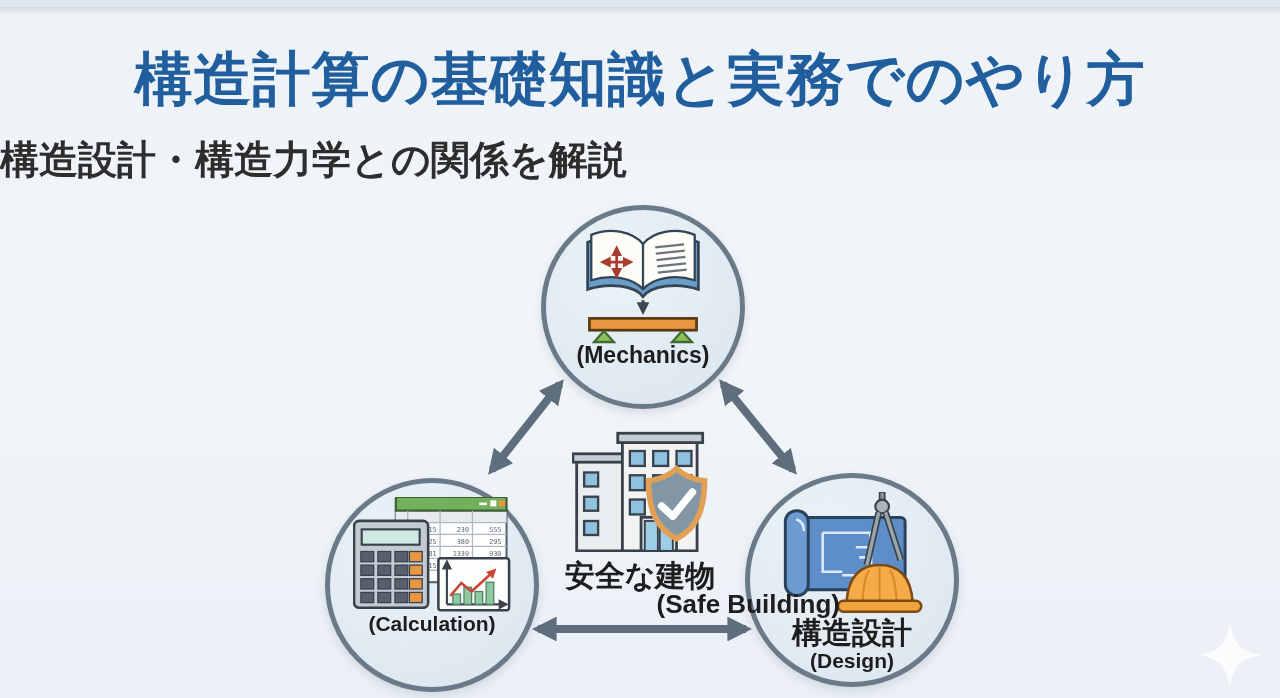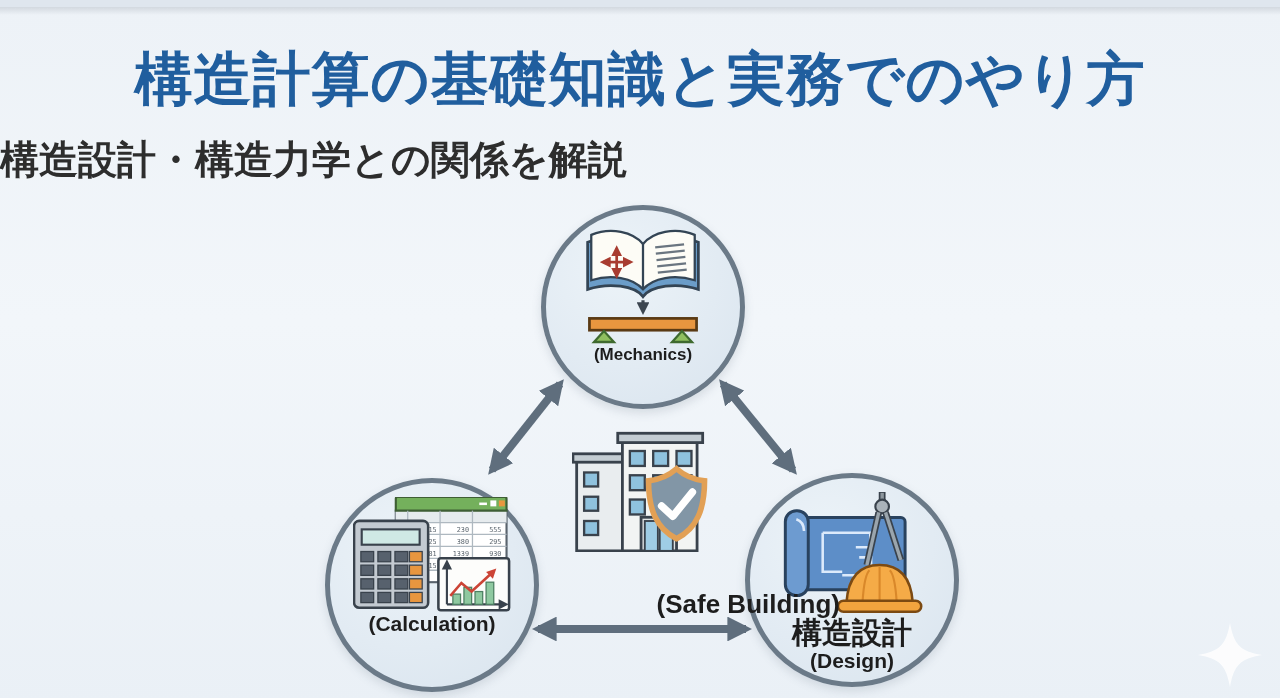--- a/index.html
+++ b/index.html
@@ -13,21 +13,21 @@
   .subtitle{position:absolute;left:0;top:126px;width:1280px;margin:0;
     font-size:39px;font-weight:800;color:#2d2d2d;}
   .node{position:absolute;border-radius:50%;border:5px solid #6b7a88;box-sizing:border-box;
     background:radial-gradient(circle at 38% 30%,#ecf3f8 0%,#e2ebf3 55%,#d9e4ee 100%);
     display:flex;flex-direction:column;align-items:center;
     box-shadow:0 4px 10px rgba(90,105,120,.18);}
   .node-top{left:541px;top:198px;width:204px;height:204px;padding-top:12px;}
   .node-bl{left:325px;top:471px;width:214px;height:214px;padding-top:14px;}
   .node-br{left:745px;top:466px;width:214px;height:214px;padding-top:14px;}
   .lbl-jp{font-size:28px;line-height:32px;font-weight:800;color:#1d1d1d;}
-  .lbl-en{font-size:17px;line-height:22px;font-weight:700;color:#1d1d1d;}
+  .lbl-en{font-size:23px;line-height:22px;font-weight:700;color:#1d1d1d;}
   .node-bl .lbl-jp,.node-br .lbl-jp{font-size:30px;line-height:33px;}
   .node-bl .lbl-en,.node-br .lbl-en{font-size:21px;line-height:24px;}
   .center-icon{position:absolute;left:572px;top:413px;}
   .center-lbl-jp{position:absolute;left:440px;top:549px;width:400px;text-align:center;
     font-size:30px;font-weight:800;color:#1d1d1d;}
   .center-lbl-en{position:absolute;left:440px;top:582px;width:400px;text-align:right;
     font-size:26px;font-weight:700;color:#1d1d1d;}
   .arrows{position:absolute;left:0;top:0;width:1280px;height:698px;pointer-events:none;}
   .sparkle{position:absolute;left:1198px;top:616px;width:64px;height:64px;opacity:.85;}
 </style>
@@ -221,19 +221,20 @@
       </g>
       <rect x="74" y="104" width="38" height="36" fill="#dfe3e4" stroke="#39424c" stroke-width="3"></rect>
       <rect x="78" y="108" width="14" height="32" fill="#9fcde5" stroke="#39424c" stroke-width="2"></rect>
       <rect x="94" y="108" width="14" height="32" fill="#9fcde5" stroke="#39424c" stroke-width="2"></rect>
     </g>
     <g>
       <path d="M112 52 C121 60 133 64 142 65 C142 95 134 116 112 127 C90 116 82 95 82 65 C91 64 103 60 112 52 Z" fill="#8296a6" stroke="#e2a055" stroke-width="6"></path>
       <polyline points="96,92 108,103 129,77" fill="none" stroke="#ffffff" stroke-width="8" stroke-linecap="round" stroke-linejoin="round"></polyline>
     </g>
   </svg>
+  <div class="center-lbl-jp">安全な建物</div>
   <div class="center-lbl-en">(Safe Building)</div>
 
   <svg class="sparkle" viewBox="0 0 64 64">
     <path d="M32 0 C36 22 42 28 64 32 C42 36 36 42 32 64 C28 42 22 36 0 32 C22 28 28 22 32 0 Z" fill="#ffffff"></path>
   </svg>
 
 </div>
 
 </body></html>

